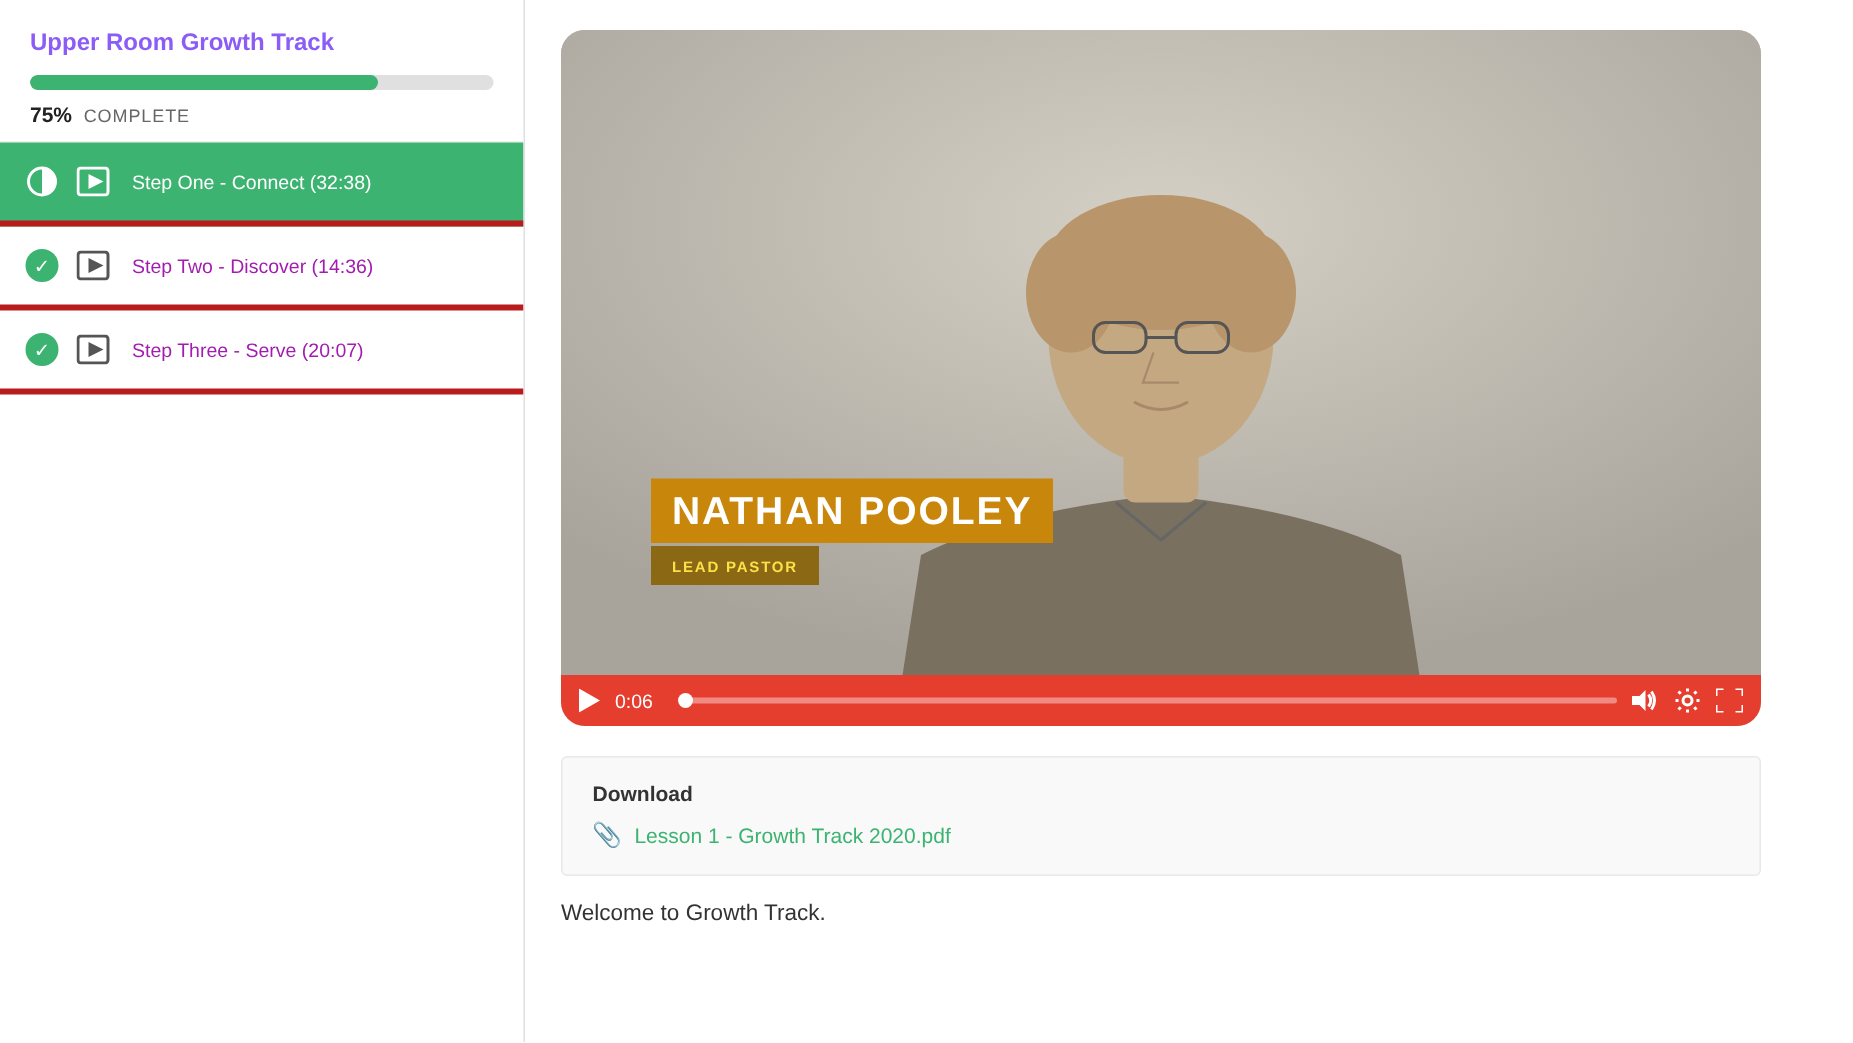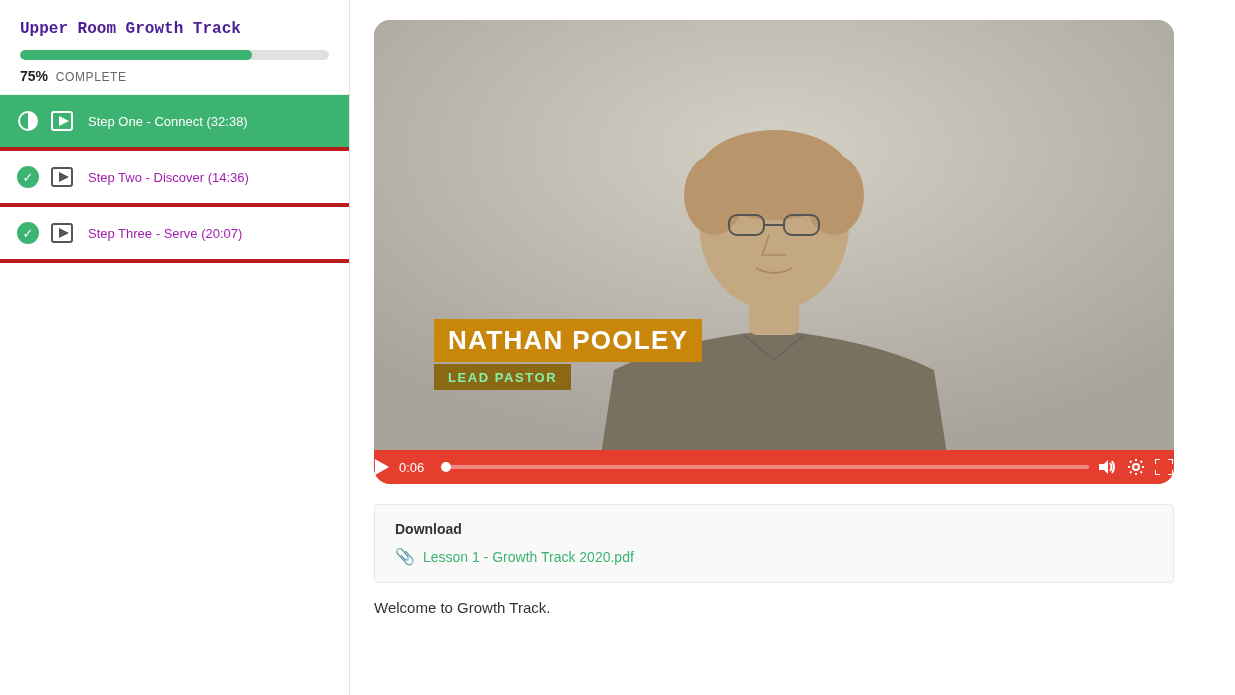--- a/index.html
+++ b/index.html
@@ -17,23 +17,22 @@
     }
 
     .sidebar-header {
       padding: 20px 20px 10px 20px;
       border-bottom: 1px solid #eee;
     }
 
     .sidebar-title {
       font-size: 16px;
       font-weight: 700;
-      color: #4c1d95;
+      color: #8b5cf6;
       margin-bottom: 12px;
-      font-family: Liberation Mono, monospace;
     }
 
     .progress-bar-track {
       width: 100%;
       height: 10px;
       background: #e0e0e0;
       border-radius: 5px;
       overflow: hidden;
       margin-bottom: 8px;
     }
@@ -227,30 +226,30 @@
     }
 
     .title-bar {
       background: #8B6914;
       padding: 4px 14px;
       display: inline-block;
       margin-top: 2px;
     }
 
     .title-text {
-      color: #86efac;
-      font-size: 13px;
+      color: #fde047;
+      font-size: 10px;
       font-weight: 700;
       letter-spacing: 0.12em;
       text-transform: uppercase;
     }
 
     .video-controls {
       background: #e53e2f;
-      padding: 8px 1px;
+      padding: 8px 12px;
       display: flex;
       align-items: center;
       gap: 10px;
     }
 
     .play-btn {
       color: #fff;
       font-size: 16px;
       cursor: pointer;
       display: flex;

